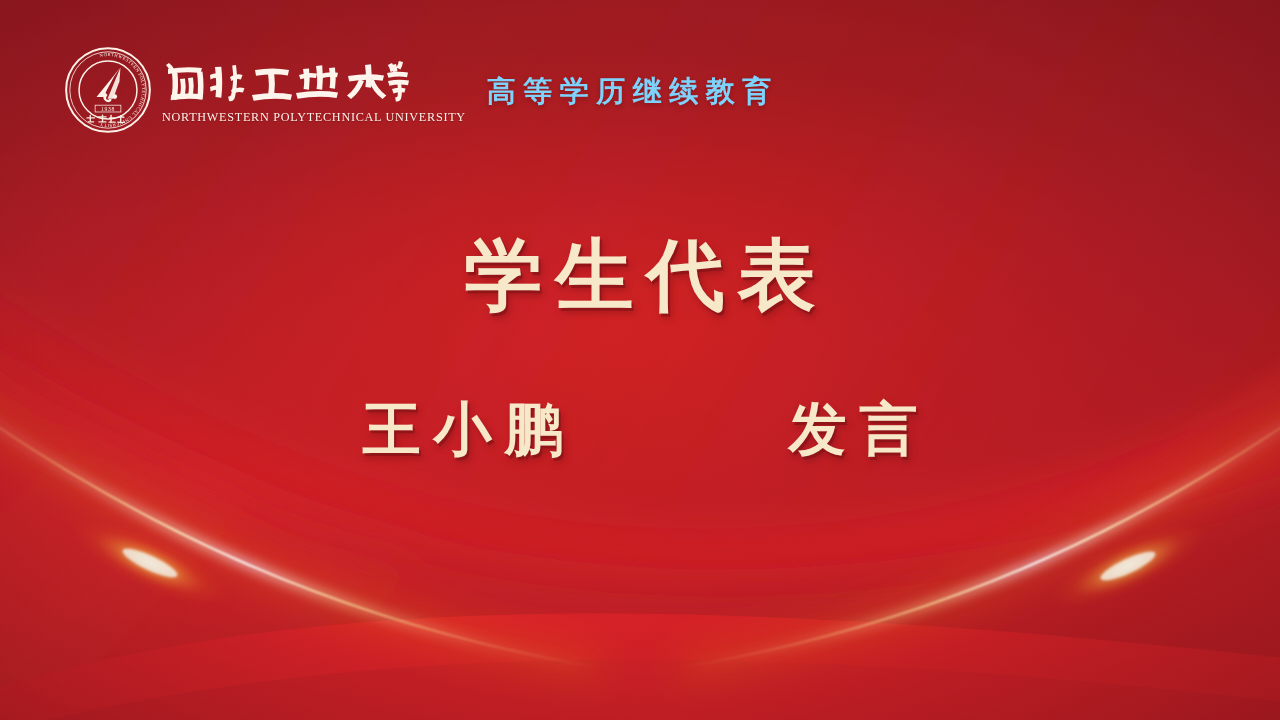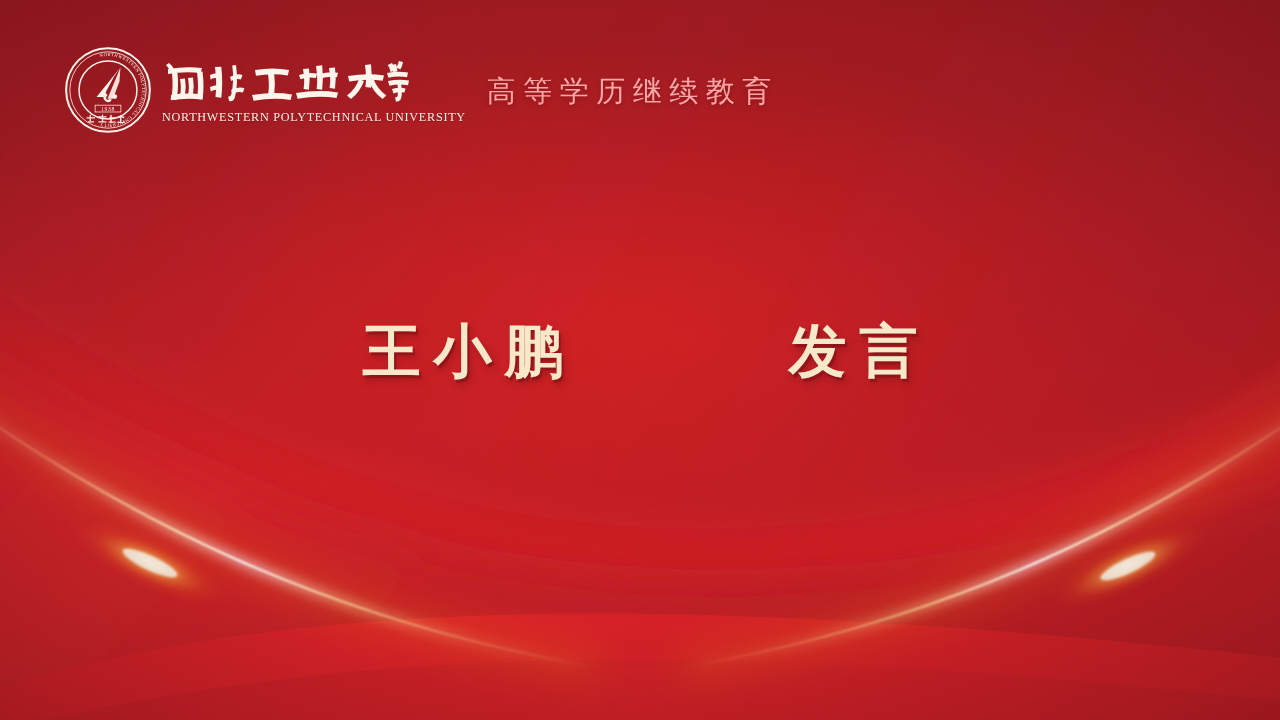--- a/index.html
+++ b/index.html
@@ -75,22 +75,22 @@
     font-size: 12.2px;
     letter-spacing: 0.72px;
     color: #fdf3ea;
     white-space: nowrap;
     margin-top: 1px;
     margin-left: 2px;
     text-shadow: 0 1px 1px rgba(90,10,14,0.45);
   }
   .dept {
     font-size: 29px;
-    font-weight: 400;
-    color: #fca5a5;
+    font-weight: 700;
+    color: #7dd3fc;
     letter-spacing: 7.5px;
     margin-left: 21px;
     margin-top: 4px;
     white-space: nowrap;
     text-shadow: 0 2px 4px rgba(96,12,16,0.42);
     font-family: "DejaVu Sans", "Liberation Sans", sans-serif;
   }
 
   
   .title-block {
@@ -326,16 +326,17 @@
           <path d="M 232 32 q 7 -2 13.5 -0.6 l -1 4.2 q -5.6 -1.2 -11 0.8 Z"></path>
         </g>
       </svg>
       <div class="en-name">NORTHWESTERN POLYTECHNICAL UNIVERSITY</div>
     </div>
 
     <div class="dept">高等学历继续教育</div>
   </div>
 
   <div class="title-block">
+    <div class="headline">学生代表</div>
     <div class="subline">王小鹏　　　发言</div>
   </div>
 
 </div>
 
 </body></html>

